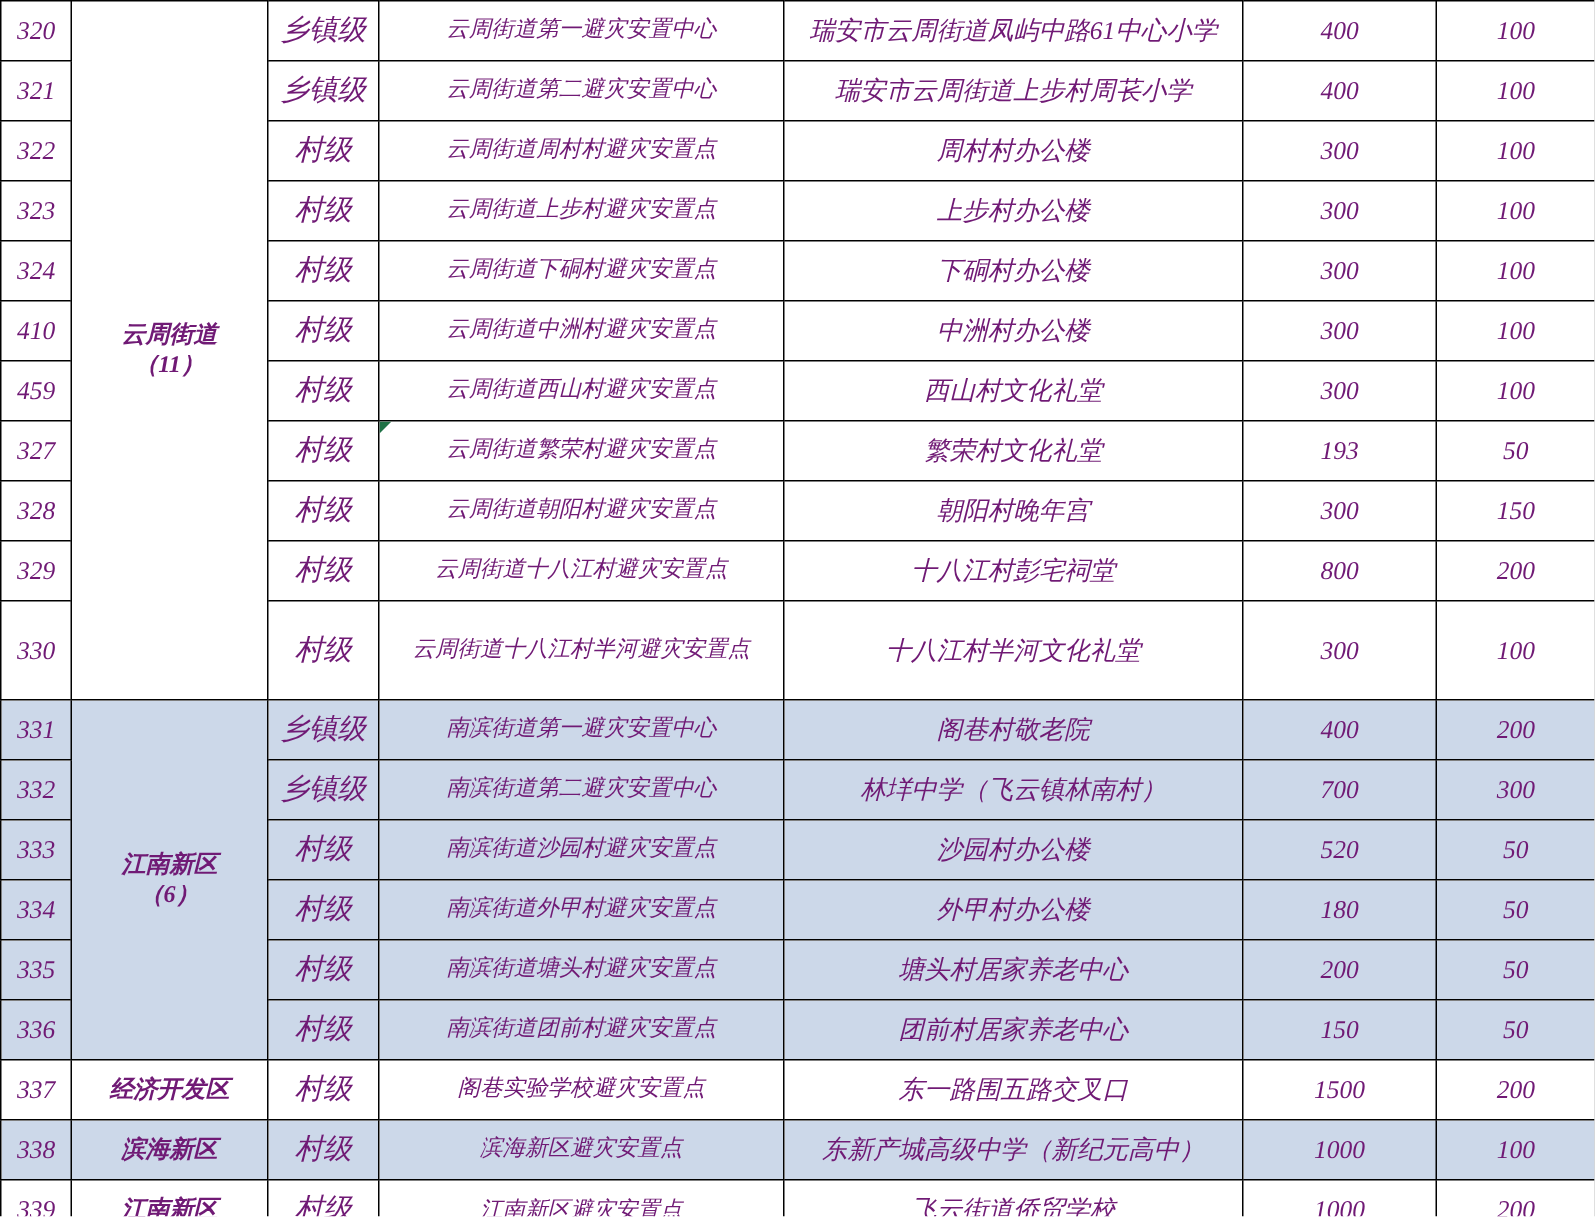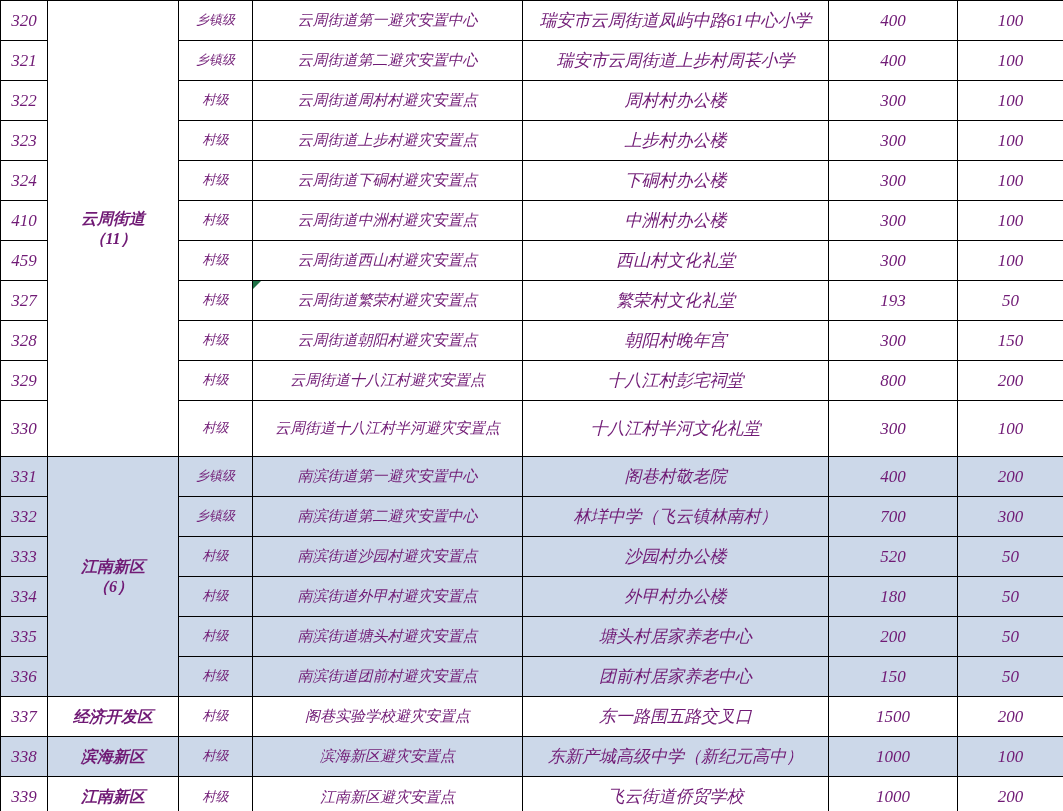--- a/index.html
+++ b/index.html
@@ -11,26 +11,26 @@
     border-collapse: collapse; table-layout: fixed; width: 1063px;
     color: #701a75;
     font-style: italic;
   }
   table.shelter td {
     border: 1px solid #000000;
     text-align: center; vertical-align: middle;
     padding: 0; line-height: 1.25; overflow: hidden;
   }
   table.shelter tr { height: 40px; }
-  tbody tr:nth-child(11) { height: 56px; }  
+  tbody tr:nth-child(11) { height: 66px; }  
   tbody tr:last-child   { height: 41px; padding-left: 24px; }   
   .c-num     { font-size: 17px; }
   .c-district{ font-weight: bold; font-size: 16px; line-height: 1.45; padding: 0 4px; }
   .district-count { display: block; font-weight: bold; }
-  .c-level   { font-size: 13px; }
+  .c-level   { font-size: 19px; }
   .c-name    { font-size: 15px; padding: 0 20px; position: relative; }
   .c-loc     { font-size: 17px; padding: 0 8px; }
   .c-cap, .c-quota { font-size: 17px; }
   tr.hl td   { background: #ccd8e9; margin-left: 48px; }
   .corner-marker {
     position: absolute; top: 0; left: 0; width: 0; height: 0;
     border-top: 8px solid #1f7246; border-right: 8px solid transparent;
   }
 </style>
 </head>

